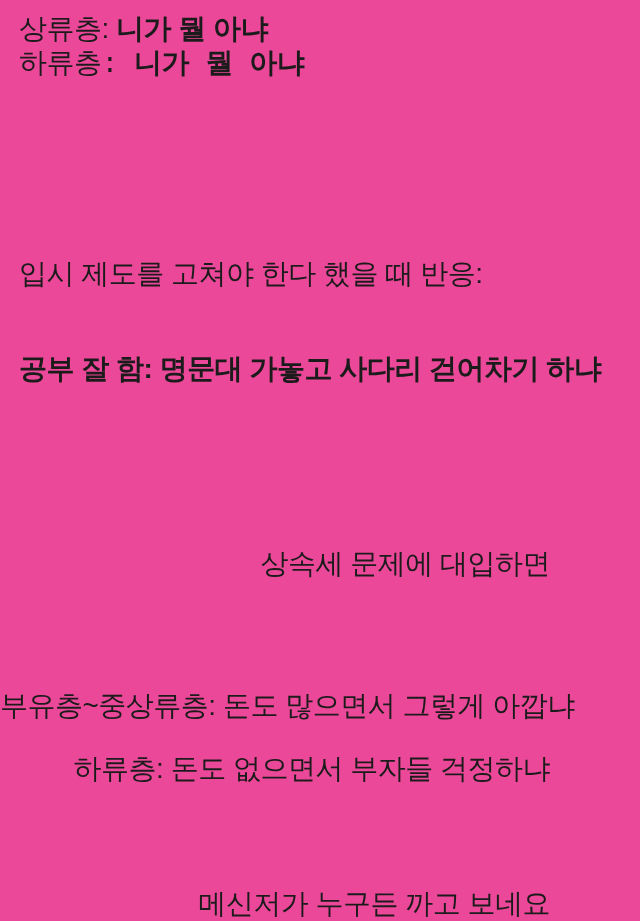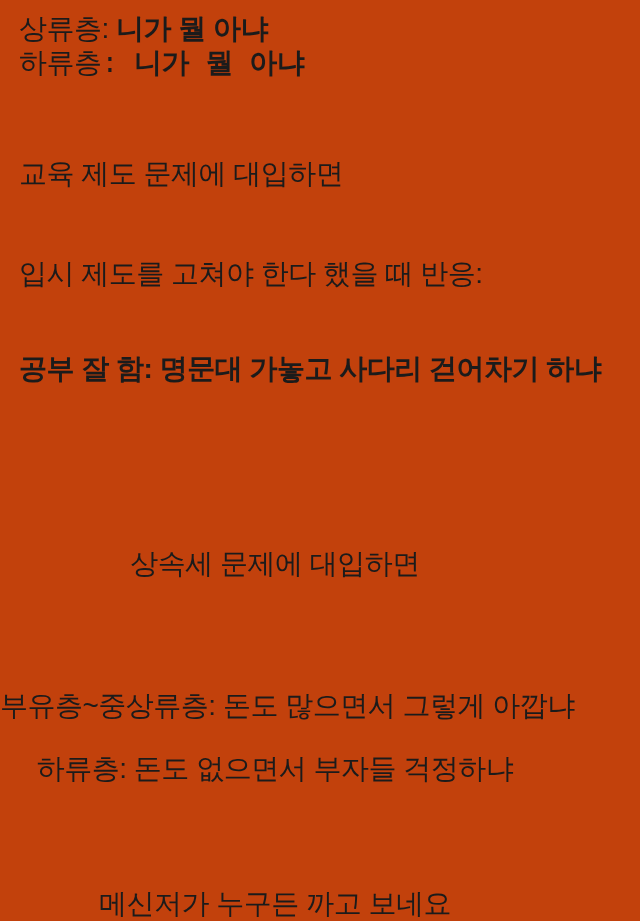--- a/index.html
+++ b/index.html
@@ -4,40 +4,40 @@
 <style>
   html, body {
     margin: 0;
     padding: 0;
     background: #ffffff;
   }
   .page {
     position: relative;
     width: 640px;
     height: 921px;
-    background: #c2410c;
+    background: #ec4899;
     overflow: hidden;
     font-family: "Liberation Sans", sans-serif;
     color: #1b1b1b;
     font-size: 28px;
     letter-spacing: -0.5px;
   }
   .line {
     position: absolute;
     white-space: nowrap;
     line-height: 1.2;
   }
   .left-align {
     left: 19px;
     text-align: left;
   }
   .center-align {
     left: 0;
     width: 550px;
-    text-align: center;
+    text-align: right;
   }
   .bold {
     font-weight: 700;
   }
   
   .l1  { top: 12px; }
   .l2  { top: 48px; font-family: Liberation Mono, monospace; }
   .l3  { top: 157px; }
   .l4  { top: 257px; text-align: right; }
   .l5  { top: 352px; font-weight: bold; }
@@ -54,21 +54,20 @@
 <div class="page">
 
   <div class="line left-align l1">
     <span>상류층: </span><span class="bold">니가 뭘 아냐</span>
   </div>
 
   <div class="line left-align l2">
     <span>하류층: </span><span class="bold">니가 뭘 아냐</span>
   </div>
 
-  <div class="line left-align l3">교육 제도 문제에 대입하면</div>
 
   <div class="line left-align l4">입시 제도를 고쳐야 한다 했을 때 반응:</div>
 
   <div class="line left-align l5">공부 잘 함: 명문대 가놓고 사다리 걷어차기 하냐</div>
 
 
   <div class="line center-align l7">상속세 문제에 대입하면</div>
 
 
   <div class="line center-align l9">부유층~중상류층: 돈도 많으면서 그렇게 아깝냐</div>

